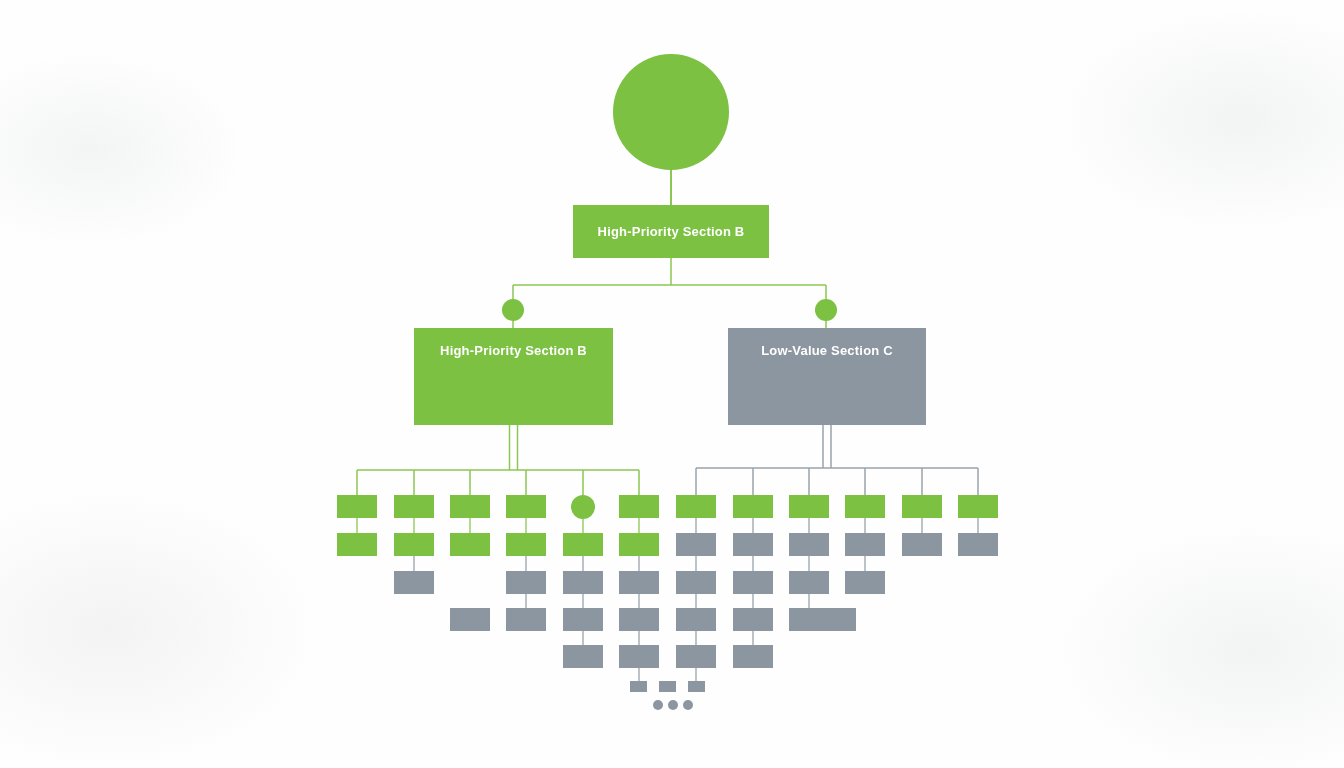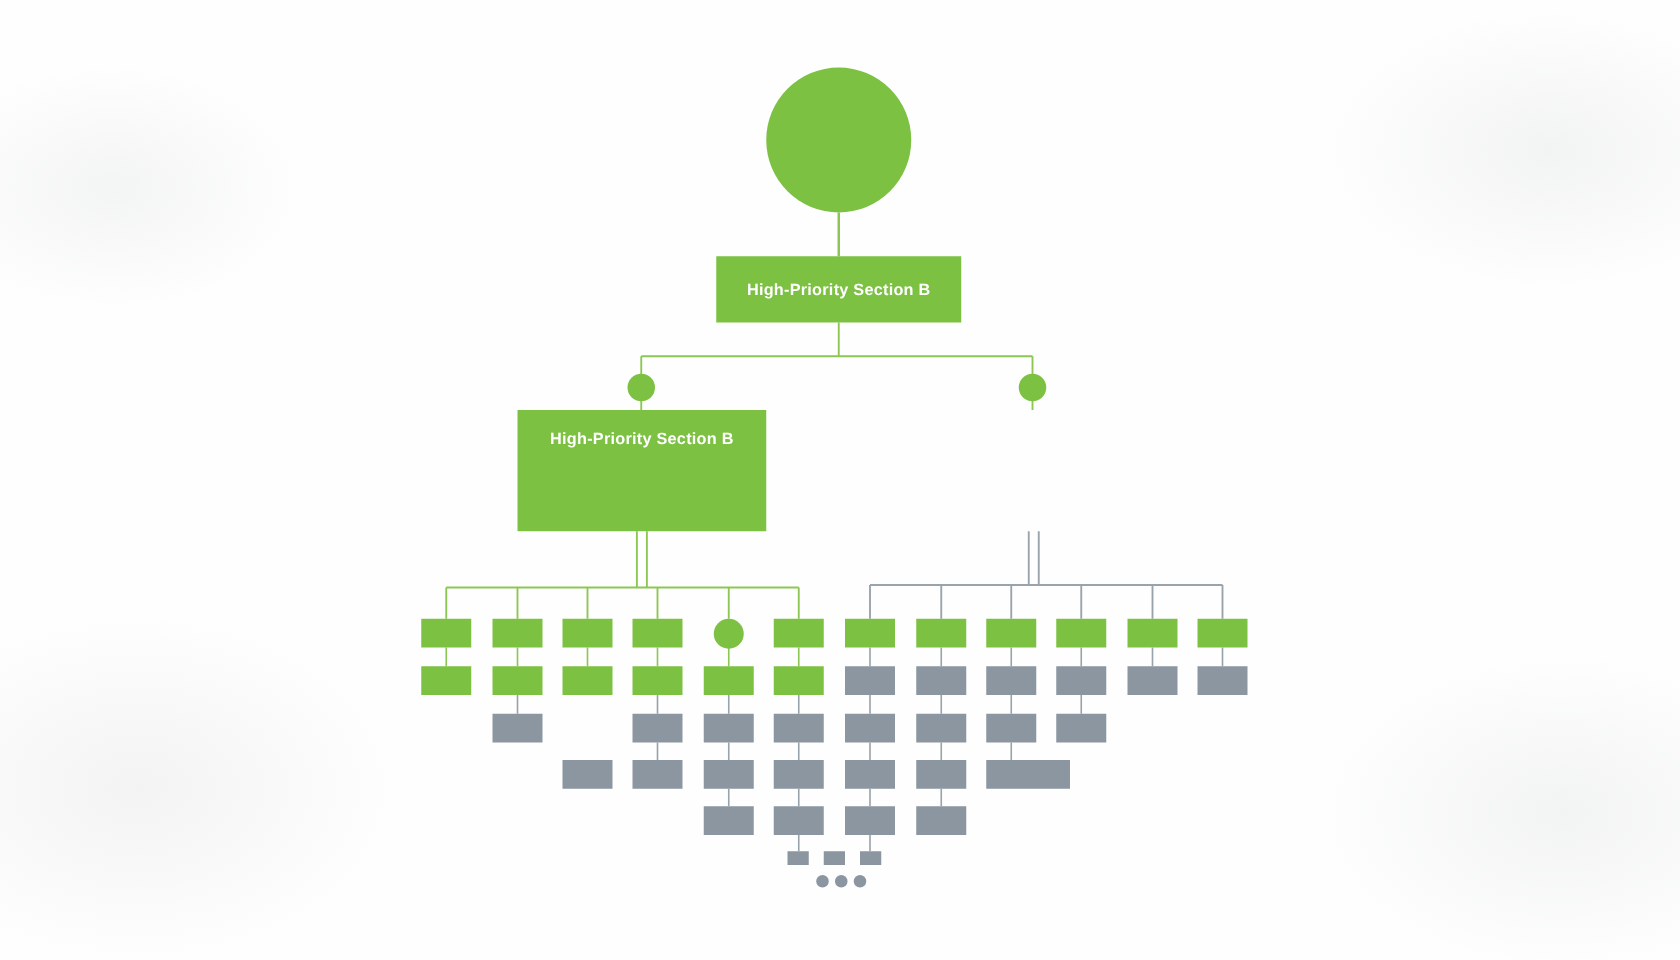--- a/index.html
+++ b/index.html
@@ -98,20 +98,23 @@
   <div class="node circle" id="root-node" style="left: 613px; top: 54px; width: 116px; height: 116px; background: rgb(124, 193, 66);"></div>
 
   <div class="node box" id="level1-box" style="left: 573px; top: 205px; width: 196px; height: 53px; background: rgb(124, 193, 66);">
     <span>High-Priority Section B</span>
   </div>
 
   <div class="node box" id="level2-left" style="left: 414px; top: 328px; width: 199px; height: 97px; background: rgb(124, 193, 66);">
     <span>High-Priority Section B</span>
   </div>
 
+  <div class="node box" id="level2-right" style="left: 728px; top: 328px; width: 198px; height: 97px; background: rgb(140, 150, 160);">
+    <span>Low-Value Section C</span>
+  </div>
 <div class="dot" style="left: 502px; top: 299px; width: 22px; height: 22px; background: rgb(124, 193, 66);"></div>
     <div class="dot" style="left: 815px; top: 299px; width: 22px; height: 22px; background: rgb(124, 193, 66);"></div>
     <div class="gridbox" style="left: 337px; top: 495px; width: 40px; height: 23px; background: rgb(124, 193, 66);"></div>
     <div class="gridbox" style="left: 394px; top: 495px; width: 40px; height: 23px; background: rgb(124, 193, 66);"></div>
     <div class="gridbox" style="left: 450px; top: 495px; width: 40px; height: 23px; background: rgb(124, 193, 66);"></div>
     <div class="gridbox" style="left: 506px; top: 495px; width: 40px; height: 23px; background: rgb(124, 193, 66);"></div>
     <div class="dot" style="left: 571px; top: 494.5px; width: 24px; height: 24px; background: rgb(124, 193, 66);"></div>
     <div class="gridbox" style="left: 619px; top: 495px; width: 40px; height: 23px; background: rgb(124, 193, 66);"></div>
     <div class="gridbox" style="left: 676px; top: 495px; width: 40px; height: 23px; background: rgb(124, 193, 66);"></div>
     <div class="gridbox" style="left: 733px; top: 495px; width: 40px; height: 23px; background: rgb(124, 193, 66);"></div>

